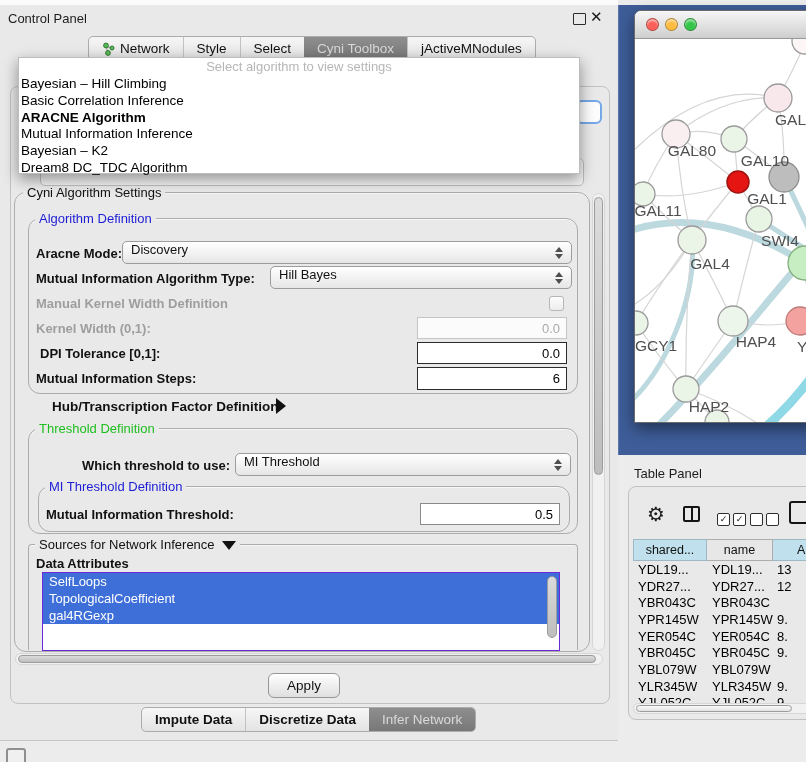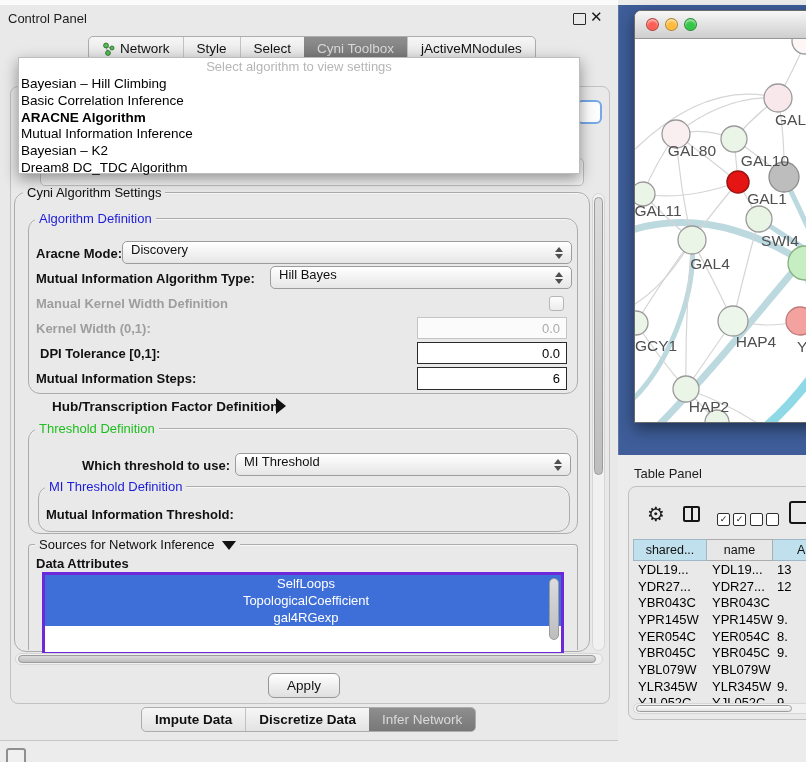--- a/index.html
+++ b/index.html
@@ -22,21 +22,21 @@
   input.fld.mi{border:1px solid #8A8A8A;}
   .tabstrip{position:absolute;display:flex;align-items:stretch;border:1px solid #ACACAC;border-radius:5px;
             background:linear-gradient(#F6F6F6,#E3E3E3);overflow:hidden;}
   .tab{display:flex;align-items:center;gap:5px;padding:0 13px;font:13.5px "Liberation Sans",sans-serif;color:#111;white-space:nowrap;}
   .tab.sep{border-left:1px solid #C2C2C2;}
   .tab.sel{background:linear-gradient(#8E8E8E,#787878);color:#DADADA;border-left:none;}
   .dd{position:absolute;background:#fff;border:1px solid #BDBDBD;box-shadow:0 5px 14px rgba(0,0,0,.40);z-index:10;}
   .dd .hint{font:13px "Liberation Sans",sans-serif;color:#B6B6B6;text-align:center;height:18px;line-height:18px;}
   .dd .it{font:13.5px "Liberation Sans",sans-serif;color:#000;height:16.8px;line-height:16.8px;padding-left:2px;white-space:nowrap;}
   .dd .it.sel{font-weight:bold;}
-  .srclist{position:absolute;background:#fff;border:3px solid #6d28d9;overflow:hidden;text-align:center;}
+  .srclist{position:absolute;background:#fff;border:1px solid #6d28d9;overflow:hidden;}
   .srcit{background:#3E6FD9;color:#fff;font:13px "Liberation Sans",sans-serif;height:17px;line-height:17px;padding-left:6px;white-space:nowrap;}
   .sbtrack{position:absolute;background:#F1F1F1;border:1px solid #D6D6D6;border-radius:7px;box-sizing:border-box;}
   .sbthumb{position:absolute;background:linear-gradient(#DCDCDC,#BDBDBD);border:1px solid #9C9C9C;border-radius:6px;box-sizing:border-box;}
   .btn{position:absolute;background:linear-gradient(#FFFFFF,#DFDFDF);border:1px solid #969696;border-radius:6px;
        font:13.5px "Liberation Sans",sans-serif;color:#111;display:flex;align-items:center;justify-content:center;}
   .tl{position:absolute;width:13px;height:13px;border-radius:50%;border:1px solid rgba(0,0,0,.3);
       box-shadow:inset 0 2px 2px rgba(255,255,255,.55);box-sizing:border-box;}
   .hcell{box-sizing:border-box;border:1px solid #ADADAD;border-left:none;font:12.5px "Liberation Sans",sans-serif;color:#111;
          display:flex;align-items:center;justify-content:center;background:#E7E7E7;white-space:nowrap;overflow:hidden;}
   .hcell.first{border-left:1px solid #ADADAD;}
@@ -156,20 +156,21 @@
       <span class="arrows">
           <span class="tri-up"></span>
           <span class="tri-dn"></span>
         </span>
     </div>
 
     <div class="grp" style="left:38px;top:486px;width:530px;height:44px;">
       <span class="leg" style="left:6px;color:#1C1CD6;">MI Threshold Definition</span>
     </div>
     <div class="abs lbl" style="left:46px;top:507px;">Mutual Information Threshold:</div>
+    <input class="fld mi" readonly="" style="left: 420px; top: 503px; width: 140px; height: 22px;" value="0.5">
 
     <div class="grp" style="left:28px;top:544px;width:548px;height:105px;border-bottom:none;border-radius:4px 4px 0 0;">
       <span class="leg" style="left:6px;color:#111;">
         <span>Sources for Network Inference</span>
         <span style="display:inline-block;width:0;height:0;border-left:7px solid transparent;border-right:7px solid transparent;border-top:9px solid #111;margin-left:4px;vertical-align:middle;"></span>
       </span>
     </div>
     <div class="abs lbl" style="left:36px;top:556px;">Data Attributes</div>
 
     <div class="srclist" style="left:42px;top:572px;width:516px;height:77px;">

